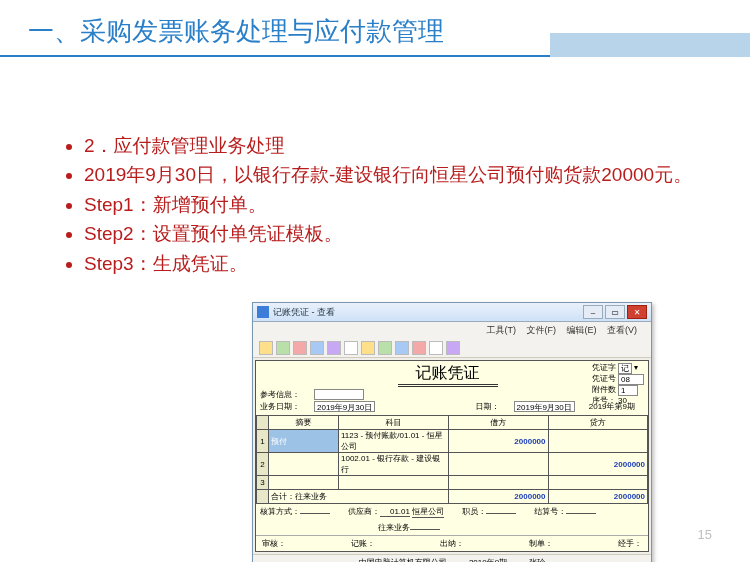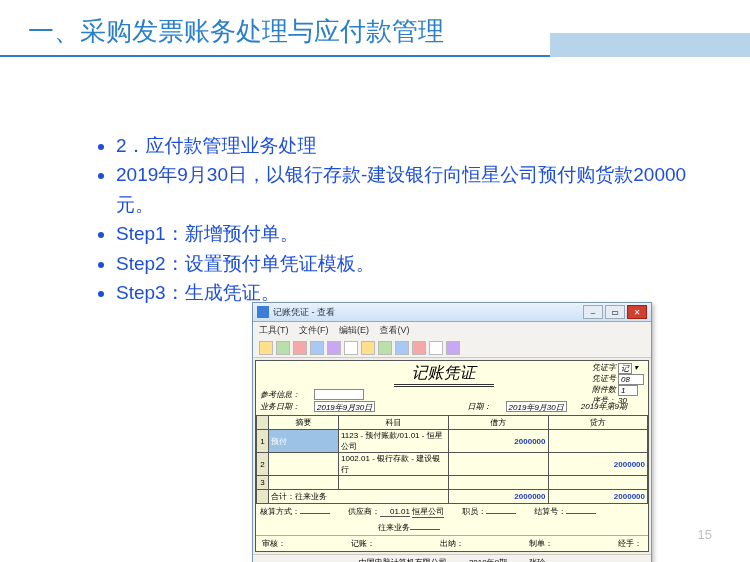--- a/index.html
+++ b/index.html
@@ -21,21 +21,21 @@
     position: absolute; right: 0; bottom: -2px;
     width: 200px; height: 24px; overflow: hidden;
   }
   .wedge::after {
     content: ""; position: absolute; right: -20px; bottom: 0;
     width: 260px; height: 24px; background: #b7d4ea;
     transform: skewX(-40deg);
   }
   .content {
     padding: 74px 42px 0 74px;
-    font-size: 19px; color: #1d4ed8; line-height: 1.55; margin-left: 32px;
+    font-size: 19px; color: #b91c1c; line-height: 1.55;
   }
   .content li { list-style: disc; margin-left: 10px; }
   .page-num {
     position: absolute; right: 38px; bottom: 20px;
     color: #bfbfbf; font-size: 13px;
   }
 
   
   .vw {
     position: absolute; left: 252px; top: 302px;
@@ -48,33 +48,33 @@
     background: linear-gradient(#e9f1fb,#cfe2f8);
     display: flex; align-items: center;
     padding: 2px 4px; border-bottom: 1px solid #9ab;
   }
   .vw-ico { width: 12px; height: 12px; background: #3b7dd8; margin-right: 4px; }
   .vw-title { flex: 1; color: #234; font-size: 9px; }
   .vw-btns { display: flex; gap: 2px; }
   .vw-btn { width: 20px; height: 14px; background: #e6ecf6; border: 1px solid #9ab;
             display: flex; align-items: center; justify-content: center; font-size: 8px; }
   .vw-close { background: #d04030; color: #fff; border-color: #a02010; }
-  .vw-menu { background: #f3f2ee; padding: 2px 6px; font-size: 9px; color: #333; }
+  .vw-menu { background: #f3f2ee; padding: 2px 6px; font-size: 9px; color: #333; text-align: right; }
   .vw-menu span { margin-right: 8px; }
   .vw-toolbar { background: #f3f2ee; border-bottom: 1px solid #cfcabc;
                 padding: 2px 6px; display: flex; gap: 3px; }
   .tb-ico { width: 14px; height: 14px; background: #fff; border: 1px solid #bbb; }
   .tb-ico.a { background: #ffe08a; }
   .tb-ico.b { background: #b8e0a8; }
   .tb-ico.c { background: #f5a8a8; }
   .tb-ico.d { background: #a8c8f5; }
   .tb-ico.e { background: #c8a8f5; }
 
   .vw-body { background: #ffffe4; border: 1px solid #555; margin: 2px; position: relative; }
-  .voucher-top { position: relative; padding: 2px 21px 2px 4px; font-style: italic; }
+  .voucher-top { position: relative; padding: 2px 13px 2px 4px; }
   .voucher-title { text-align: center; font-family: KaiTi, serif; font-size: 16px;
                    border-bottom: 3px double #333; width: 100px; margin: 0 auto 2px; }
   .voucher-right { position: absolute; right: 4px; top: 2px; font-size: 8px; line-height: 1.3; }
   .voucher-right div { display: flex; align-items: center; gap: 2px; }
   .mini-input { border: 1px solid #888; background: #fff; height: 11px; font-size: 8px;
                 padding: 0 2px; display: inline-block; }
   .voucher-left { font-size: 8px; }
   .voucher-left div { display: flex; align-items: center; gap: 14px; margin-bottom: 1px; }
 
   table.vtbl { width: 100%; border-collapse: collapse; font-size: 8px;

